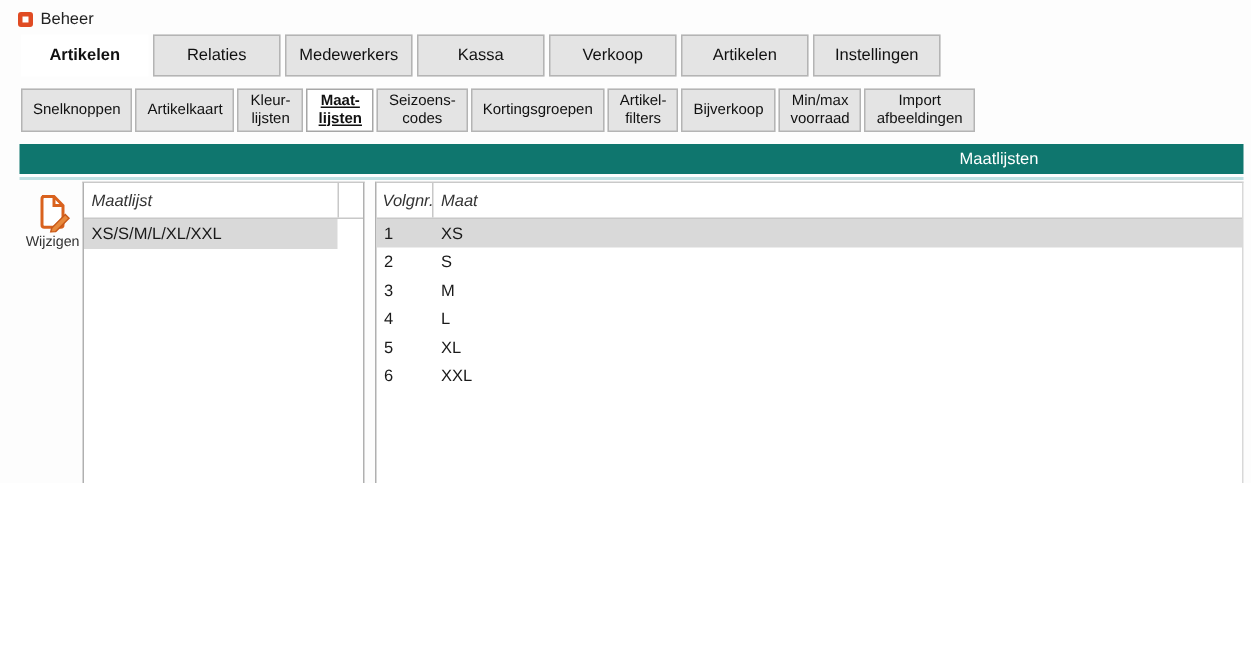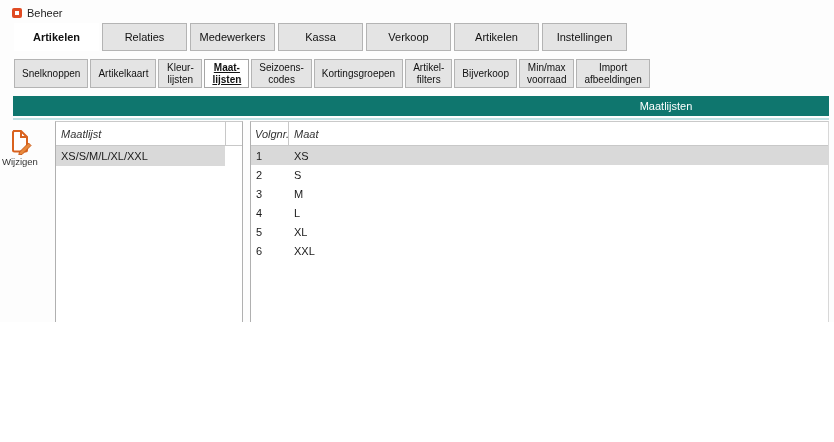--- a/index.html
+++ b/index.html
@@ -118,21 +118,21 @@
   .content {
     display: flex;
     align-items: flex-start;
     margin: 1px 5px 0 0;
     height: 285px;
   }
   .tool-column {
     width: 55px;
     display: flex;
     flex-direction: column;
-    align-items: flex-start;
+    align-items: flex-end;
     padding-top: 6px;
   }
   .edit-button {
     background: none;
     border: none;
     font-family: inherit;
     display: flex;
     flex-direction: column;
     align-items: center;
     gap: 1px;

